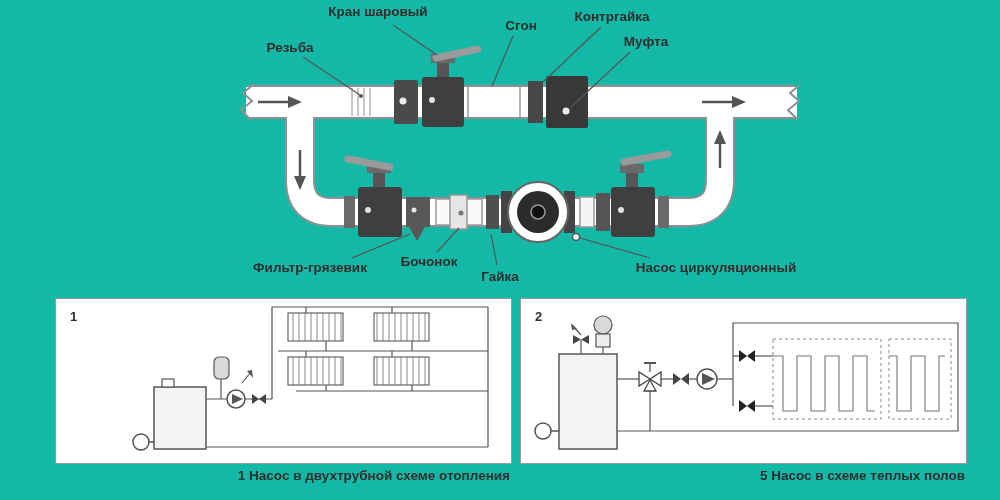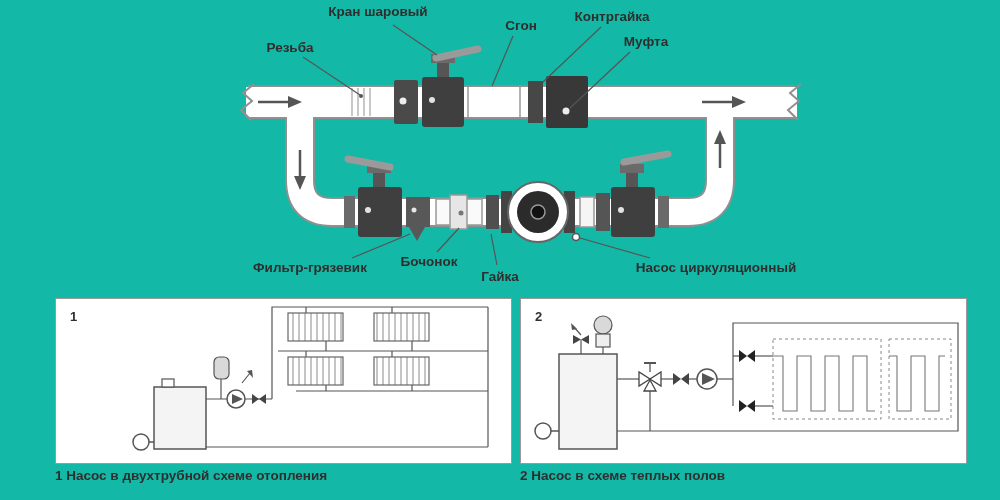--- a/index.html
+++ b/index.html
@@ -6,21 +6,21 @@
   .screen{
     position:relative;width:1000px;height:500px;background:#14b8a6;overflow:hidden;
     font-family:"Liberation Sans",sans-serif;
   }
   .top-svg{position:absolute;left:0;top:0;}
   .scheme-box{position:absolute;border:1px solid #9a9a9a;background:#fff;}
   .box1{left:55px;top:298px;width:455px;height:164px;}
   .box2{left:520px;top:298px;width:445px;height:164px;}
   .scheme-num{position:absolute;left:14px;top:10px;font-size:13px;font-weight:bold;color:#2e2e2e;z-index:2;}
   .scheme-box svg{position:absolute;left:0;top:0;}
-  .caption{position:absolute;top:468px;text-align:left;font-size:13.5px;font-weight:bold;color:#2e2e2e;}
+  .caption{position:absolute;top:468px;text-align:right;font-size:13.5px;font-weight:bold;color:#2e2e2e;}
   .cap1{left:55px;width:455px;}
   .cap2{left:520px;width:445px;}
   svg text{font-family:"Liberation Sans",sans-serif;font-weight:bold;font-size:13.5px;fill:#2e2e2e;}
 </style>
 </head>
 <body>
 
 <div class="screen">
 
   <svg class="top-svg" width="1000" height="296" viewBox="0 0 1000 296">
@@ -256,15 +256,15 @@
       <g fill="none">
         <rect x="252" y="40" width="108" height="80" stroke="#888" stroke-width="1" stroke-dasharray="3,3"></rect>
         <rect x="368" y="40" width="62" height="80" stroke="#888" stroke-width="1" stroke-dasharray="3,3"></rect>
         <path d="M252,57 H262 V112 H276 V57 H290 V112 H304 V57 H318 V112 H332 V57 H346 V112 H354" stroke="#777" stroke-width="1.1"></path>
         <path d="M368,57 H376 V112 H390 V57 H404 V112 H418 V57 H424" stroke="#777" stroke-width="1.1"></path>
       </g>
     </svg>
   </div>
 
   <div class="caption cap1">1 Насос в двухтрубной схеме отопления</div>
-  <div class="caption cap2">2 Насос в схеме теплых полов</div>
+  <div class="caption cap2">5 Насос в схеме теплых полов</div>
 
 </div>
 
 </body></html>

